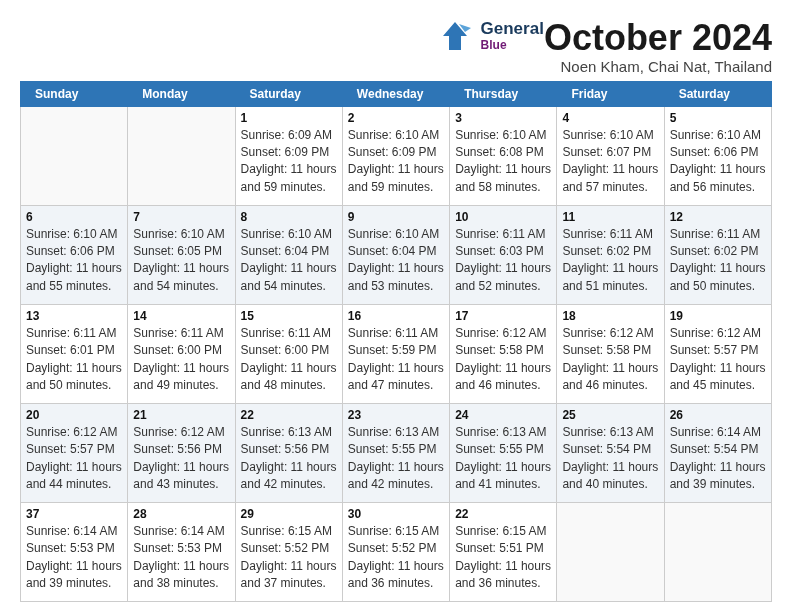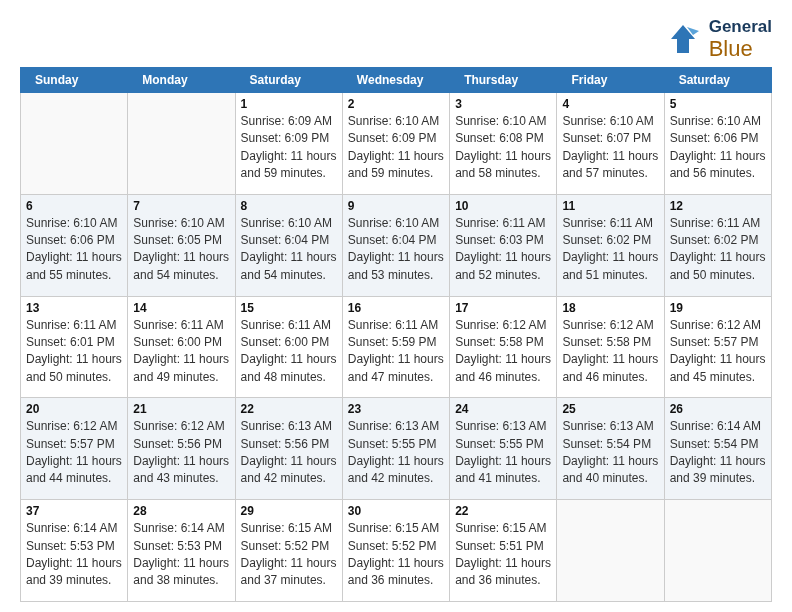--- a/index.html
+++ b/index.html
@@ -99,23 +99,27 @@
     <div class="logo">
       <div class="logo-row">
         <div style="position:relative; width:36px; height:36px; margin-right:4px;">
           <svg width="36" height="36" viewBox="0 0 36 36">
             <polygon points="18,4 30,18 24,18 24,32 12,32 12,18 6,18" fill="#2e75b6"></polygon>
             <polygon points="22,6 34,10 28,14" fill="#5ba3d9"></polygon>
           </svg>
         </div>
         <div>
           <div style="font-size:17px; font-weight:bold; color:#1a3a5c; line-height:1.1;">General</div>
-          <div style="font-size:22px; font-weight:normal; color:#a16207; line-height:1.1;">Blue</div>
+          <div style="font-size:12px; font-weight:bold; color:#701a75; line-height:1.1;">Blue</div>
         </div>
       </div>
+    </div>
+    <div class="title-block">
+      <div class="month-title">October 2024</div>
+      <div class="location-title">Noen Kham, Chai Nat, Thailand</div>
     </div>
   </div>
 
   <table class="calendar">
     <thead>
       <tr>
         <th>Sunday</th>
         <th>Monday</th>
         <th>Saturday</th>
         <th>Wednesday</th>

